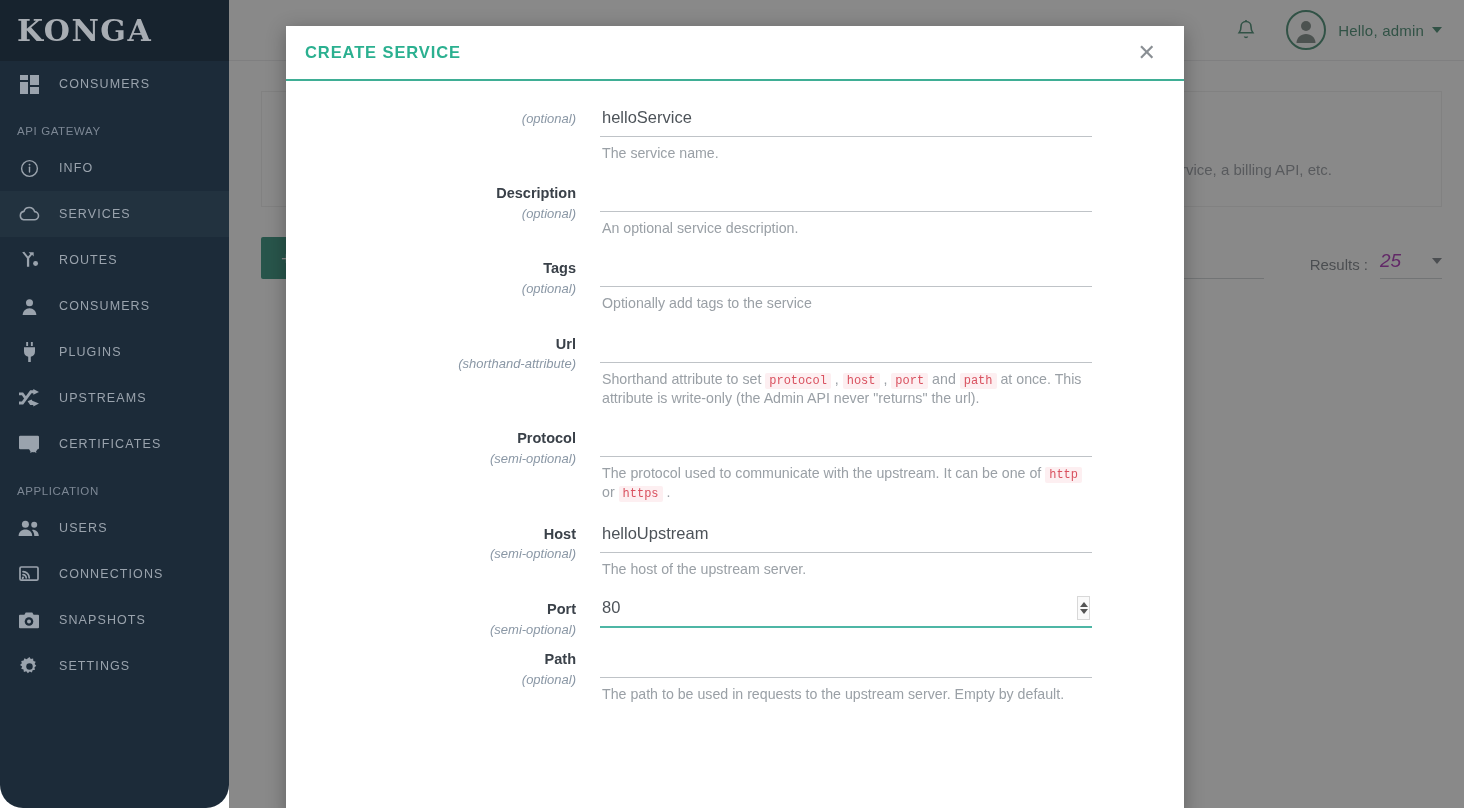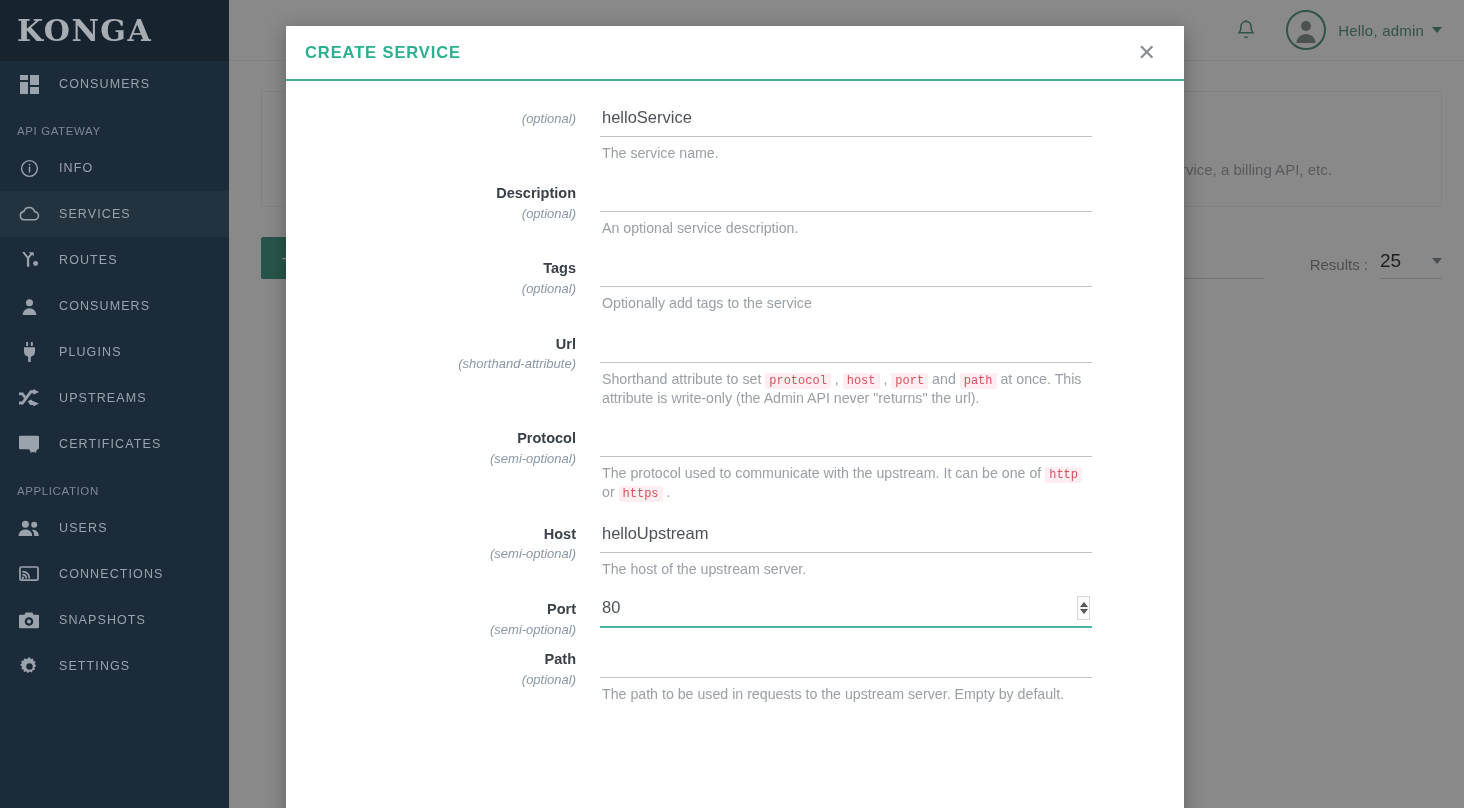--- a/index.html
+++ b/index.html
@@ -18,20 +18,21 @@
     background: #ffffff;
   }
 
   
   #sidebar {
     width: 229px; height: 808px;
     background: #1c2b39;
     flex: 0 0 229px;
     position: relative;
     z-index: 5;
+    border-radius: 23px;
   }
   #sidebar-logo {
     height: 61px;
     display: flex; align-items: center;
     padding-left: 17px;
     background: #17232e;
   }
   #sidebar-logo .logo-text {
     font-family: "DejaVu Serif", serif;
     font-weight: bold;
@@ -139,22 +140,23 @@
     padding-bottom: 6px;
     color: #9aa0a6; font-size: 14px;
     margin-right: 46px;
   }
   .results-label { color: #6d737a; font-size: 15px; margin-right: 12px; padding-bottom: 6px; }
   #results-select {
     border-bottom: 1px solid #c9ccd0;
     padding: 0 0 6px 0;
     min-width: 62px;
     display: flex; align-items: center; justify-content: space-between;
-    color: #000000; font-size: 19px;
+    color: #a21caf; font-size: 19px;
     cursor: pointer;
+    font-style: italic;
   }
   #results-select .caret {
     width: 0; height: 0; margin-left: 14px;
     border-left: 5px solid transparent;
     border-right: 5px solid transparent;
     border-top: 6px solid #6d737a;
   }
 
   
   #overlay {

